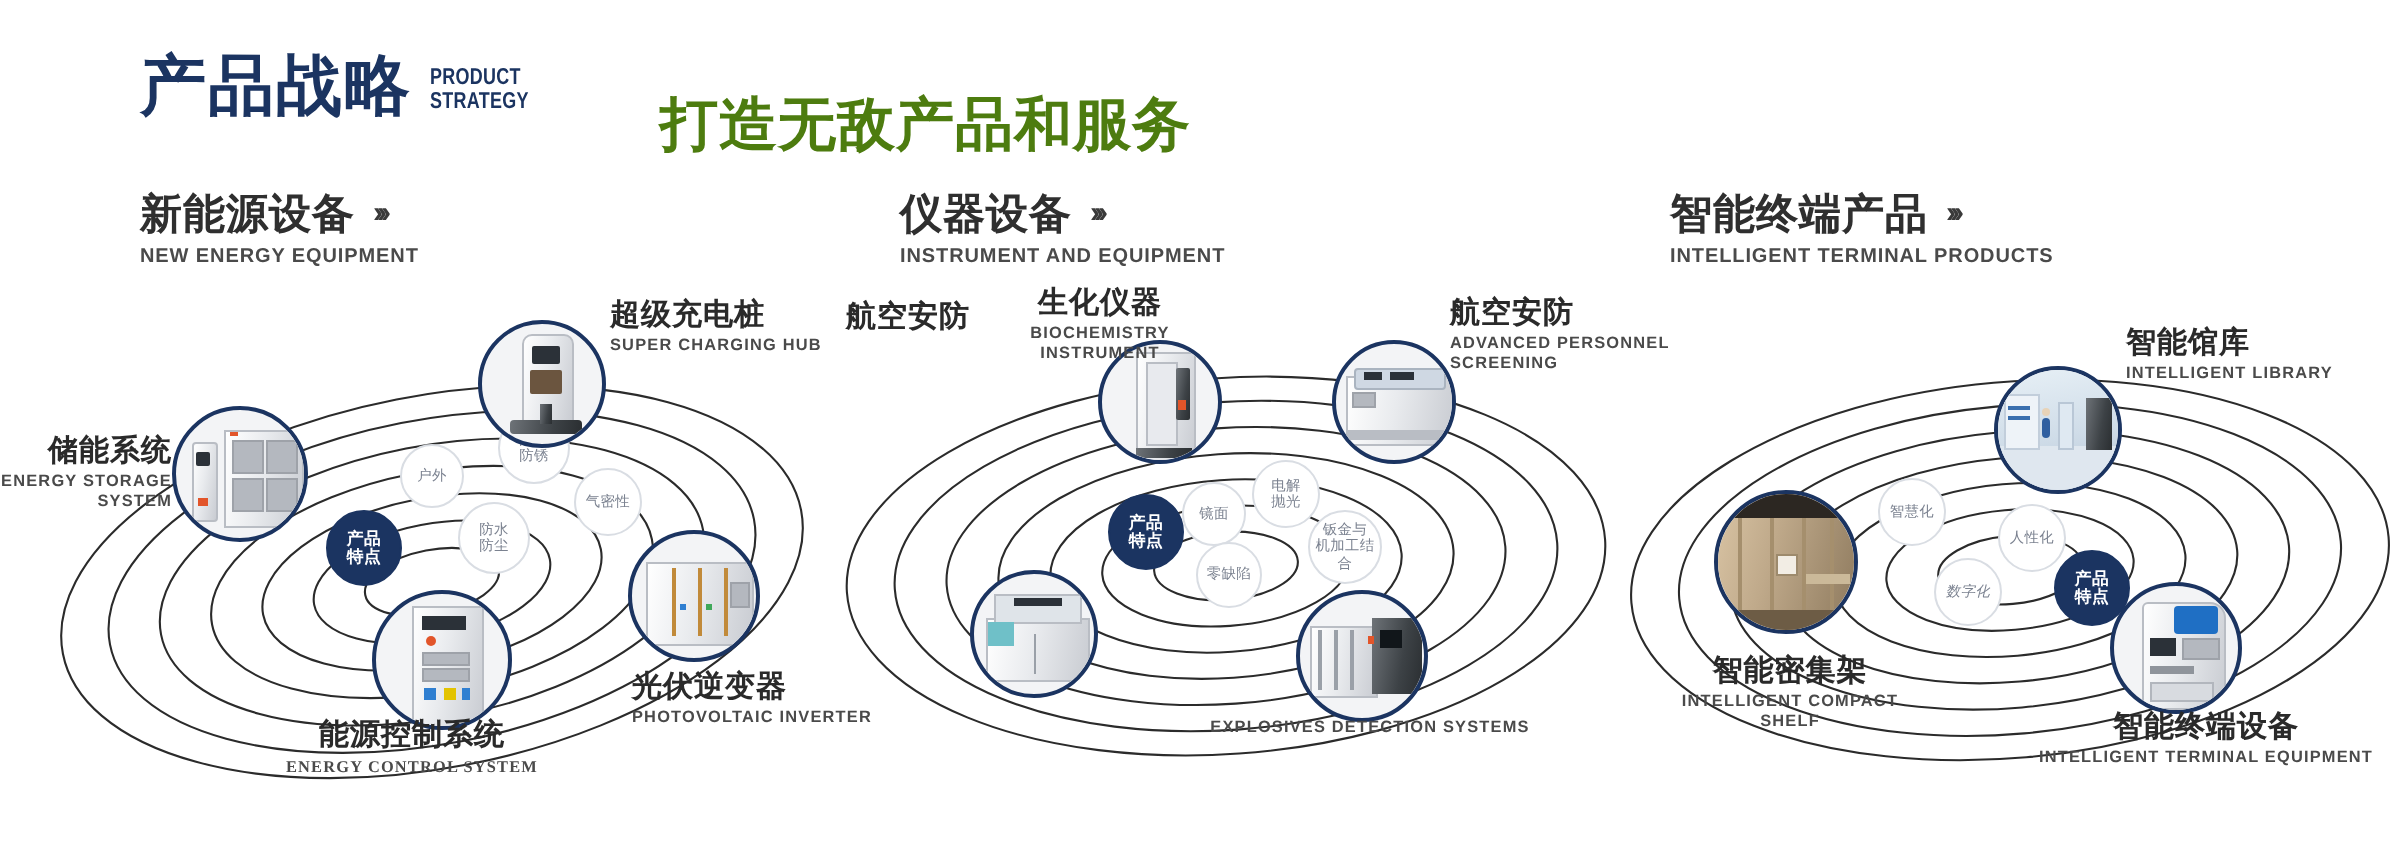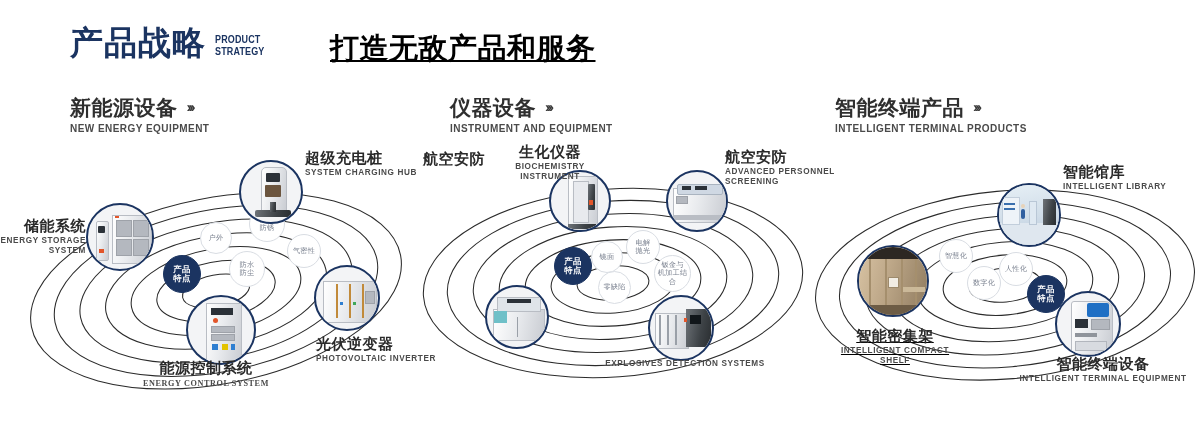--- a/index.html
+++ b/index.html
@@ -15,22 +15,22 @@
   .hdr-cn{
     font-size:33px;font-weight:bold;color:#1b3461;letter-spacing:1px;
     line-height:1;font-family:"Liberation Sans","DejaVu Sans",sans-serif;
   }
   .hdr-en{
     margin-left:9px;margin-bottom:2px;color:#1b3461;font-weight:bold;
     font-size:11.5px;line-height:11.5px;letter-spacing:.2px;
     transform:scaleX(.78);transform-origin:left bottom;white-space:pre-line;
   }
   .hdr-sub{
-    position:absolute;left:330px;top:33px;
-    font-size:29px;font-weight:bold;color:#000000;letter-spacing:.5px;line-height:1.1;text-decoration:underline;
+    position:absolute;left:330px;top:48px;
+    font-size:29px;font-weight:bold;color:#4d7c0f;letter-spacing:.5px;line-height:1.1;
   }
 
   
   .sec-head{position:absolute;}
   .sec-cn{
     font-size:21px;font-weight:bold;color:#2f2f2f;letter-spacing:.5px;
     display:flex;align-items:center;line-height:1.1;
   }
   .chev{margin-left:9px;color:#3a3a3a;font-size:15px;letter-spacing:-3px;font-weight:bold;}
   .sec-en{
@@ -165,21 +165,21 @@
       <div class="ph">
         <div class="pz cab" style="left:20px;top:5px;width:24px;height:44px;border-radius:5px 5px 1px 1px;"></div>
         <div class="pz scr" style="left:25px;top:11px;width:14px;height:9px;border-radius:1px;"></div>
         <div class="pz" style="left:24px;top:23px;width:16px;height:12px;background:#6b553f;border-radius:1px;"></div>
         <div class="pz drk" style="left:14px;top:48px;width:36px;height:7px;border-radius:2px;"></div>
         <div class="pz drk" style="left:29px;top:40px;width:6px;height:10px;"></div>
       </div>
     </div>
     <div class="cap l" style="left:285px;top:-6px;width:120px;">
       <div class="cn">超级充电桩</div>
-      <div class="en">SYSTEM CHARGING HUB</div>
+      <div class="en">SUPER CHARGING HUB</div>
     </div>
 
     <div class="node" style="left:294px;top:110px;width:66px;height:66px;">
       <div class="ph">
         <div class="pz cab" style="left:7px;top:14px;width:52px;height:40px;"></div>
         <div class="pz" style="left:20px;top:17px;width:1.6px;height:34px;background:#c18a3a;"></div>
         <div class="pz" style="left:33px;top:17px;width:1.6px;height:34px;background:#c18a3a;"></div>
         <div class="pz" style="left:46px;top:17px;width:1.6px;height:34px;background:#c18a3a;"></div>
         <div class="pz pane" style="left:49px;top:24px;width:8px;height:11px;"></div>
         <div class="pz ledb" style="left:24px;top:35px;width:3px;height:3px;"></div>
@@ -298,21 +298,21 @@
         <ellipse rx="62" ry="30"></ellipse>
         <ellipse rx="88" ry="43"></ellipse>
         <ellipse rx="114" ry="56"></ellipse>
         <ellipse rx="140" ry="69"></ellipse>
         <ellipse rx="166" ry="82"></ellipse>
         <ellipse rx="190" ry="94"></ellipse>
       </g>
     </svg>
 
     <div class="bub ghost" style="left:134px;top:84px;width:34px;height:34px;">智慧化</div>
-    <div class="bub ghost" style="left:162px;top:111px;width:34px;height:34px;">数字化</div>
+    <div class="bub ghost" style="left:162px;top:124px;width:34px;height:34px;font-style:italic;">数字化</div>
     <div class="bub ghost" style="left:194px;top:97px;width:34px;height:34px;">人性化</div>
     <div class="bub core" style="left:222px;top:120px;width:38px;height:38px;white-space:pre-line;">产品
 特点</div>
 
     <div class="node" style="left:192px;top:28px;width:64px;height:64px;">
       <div class="ph lab">
         <div class="pz" style="left:0;top:38px;width:64px;height:26px;background:#dfe7ef;"></div>
         <div class="pz" style="left:3px;top:12px;width:16px;height:26px;background:#eef3f8;border:1px solid #c2cedb;"></div>
         <div class="pz" style="left:5px;top:18px;width:11px;height:2px;background:#3a6fae;"></div>
         <div class="pz" style="left:5px;top:23px;width:11px;height:2px;background:#3a6fae;"></div>
@@ -347,20 +347,20 @@
         <div class="pz" style="left:0;top:0;width:72px;height:12px;background:#2c2722;"></div>
         <div class="pz" style="left:0;top:58px;width:72px;height:14px;background:#6d5c45;"></div>
         <div class="pz" style="left:10px;top:12px;width:2px;height:46px;background:#a58f6d;"></div>
         <div class="pz" style="left:26px;top:12px;width:2px;height:46px;background:#a58f6d;"></div>
         <div class="pz" style="left:42px;top:12px;width:2px;height:46px;background:#a58f6d;"></div>
         <div class="pz" style="left:56px;top:12px;width:2px;height:46px;background:#a58f6d;"></div>
         <div class="pz" style="left:29px;top:30px;width:9px;height:9px;background:#f2ede4;border:1px solid #9d8a6c;"></div>
         <div class="pz" style="left:44px;top:40px;width:22px;height:5px;background:#cbb999;"></div>
       </div>
     </div>
-    <div class="cap c" style="left:-10px;top:172px;width:200px;text-decoration:underline;">
+    <div class="cap c" style="left:-10px;top:172px;width:200px;">
       <div class="cn">智能密集架</div>
       <div class="en" style="white-space:pre-line;">INTELLIGENT COMPACT
 SHELF</div>
     </div>
   </div>
 
 </div>
 
 </body></html>

